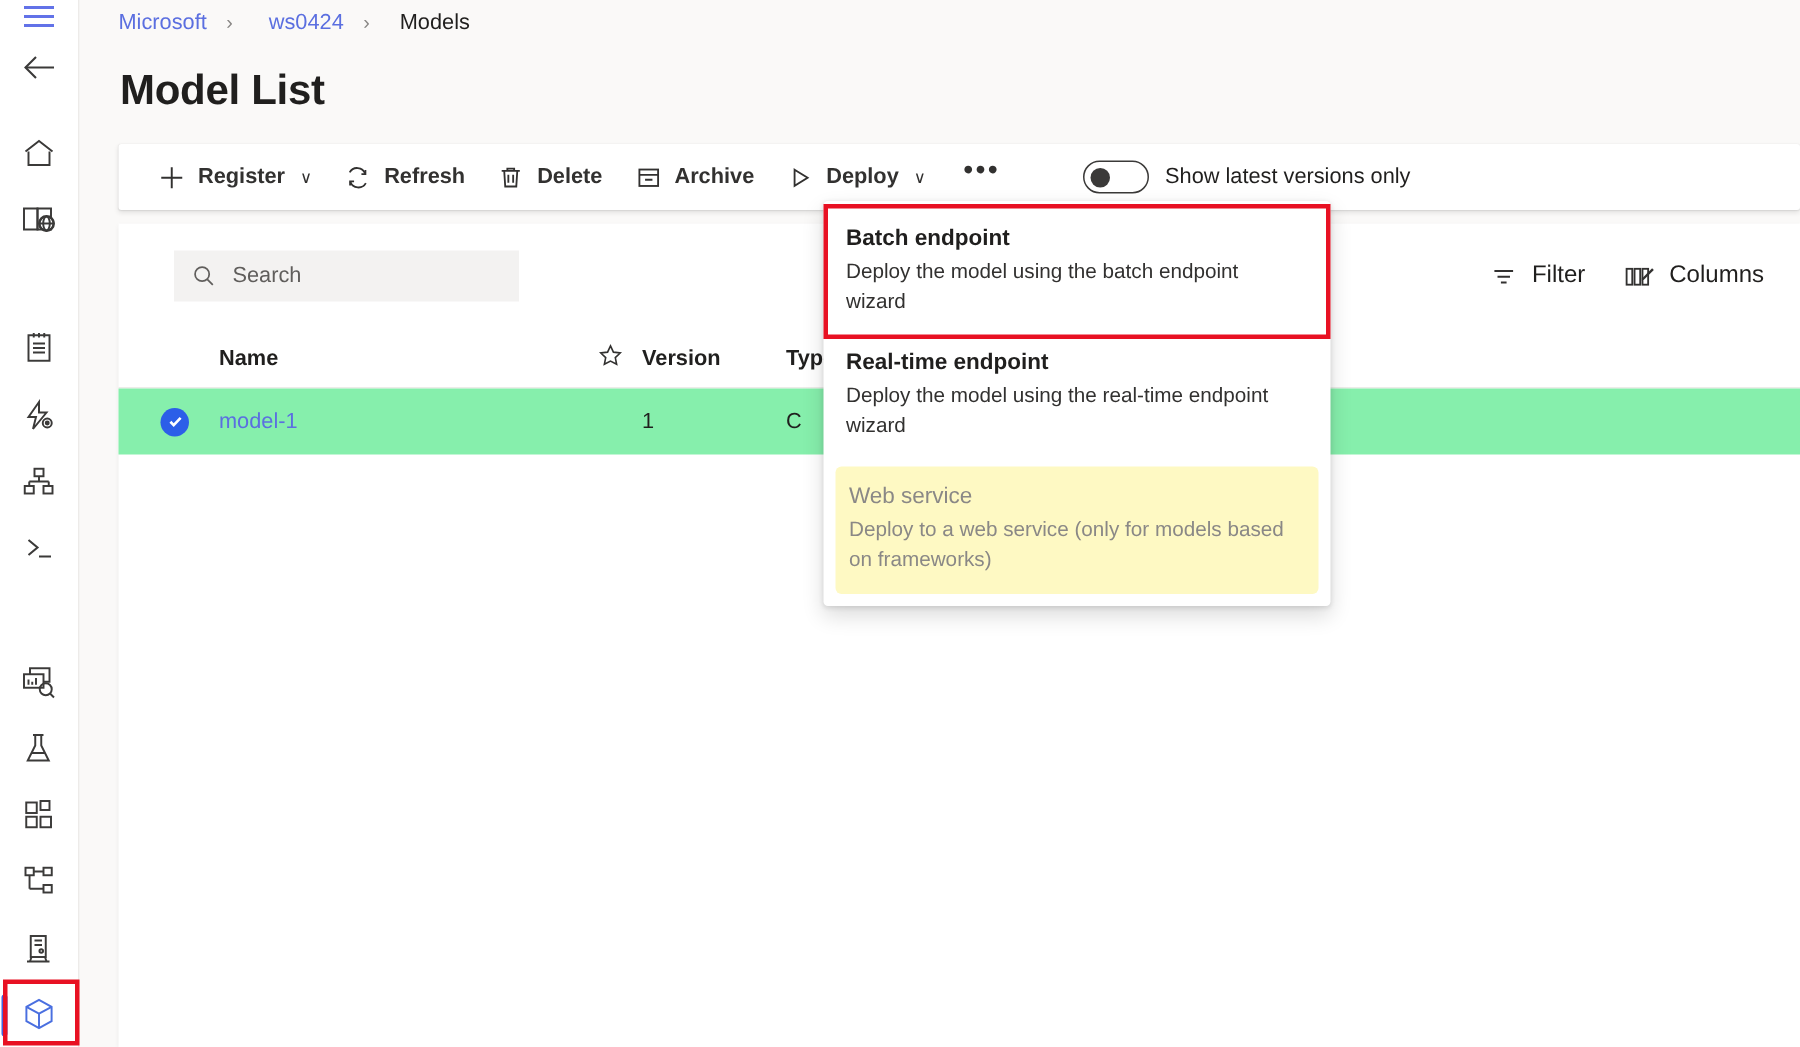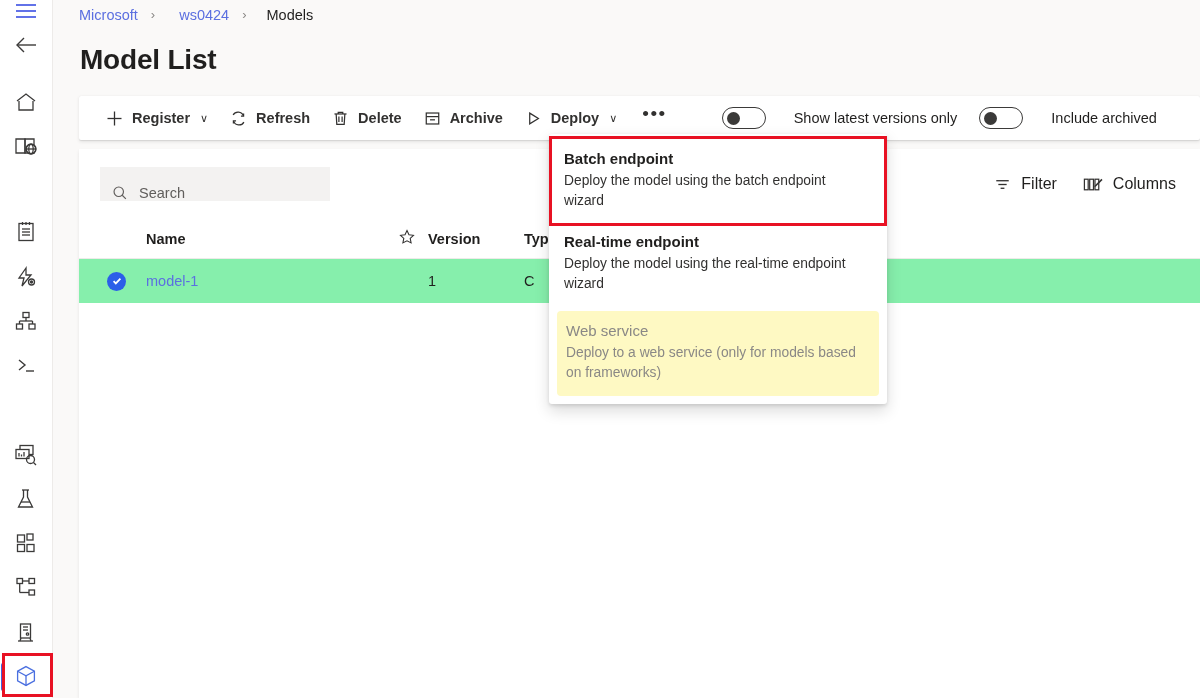--- a/index.html
+++ b/index.html
@@ -70,21 +70,21 @@
     white-space: nowrap;
   }
   .tb-btn .ic { display: flex; align-items: center; color: #323130; }
   .chev { font-size: 11px; color: #323130; margin-left: 1px; font-weight: 400; }
   .tb-ellipsis {
     height: 44px; display: flex; align-items: center; padding: 0 14px;
     font-size: 19px; color: #323130; letter-spacing: 1.5px;
     transform: translateY(-4px);
   }
   .tb-toggle-wrap {
-    display: flex; align-items: center; gap: 28px; height: 44px;
+    display: flex; align-items: center; gap: 11px; height: 44px;
   }
   .tb-toggle-wrap.first { margin-left: 41px; }
   .tb-toggle-wrap.second { margin-left: 22px; }
   .switch {
     width: 44px; height: 22px; border-radius: 11px;
     border: 1px solid #3b3a39; background: #ffffff;
     position: relative; flex: none;
   }
   .switch .knob {
     position: absolute; left: 4px; top: 4px;
@@ -96,21 +96,21 @@
   .content {
     position: absolute; left: 79px; top: 149px; width: 1121px; height: 549px;
     background: #ffffff;
     box-shadow: 0 0.3px 0.9px rgba(0,0,0,.07), 0 1.6px 3.6px rgba(0,0,0,.08);
   }
   .content-head {
     height: 70px; display: flex; align-items: center; padding: 0 24px 0 21px;
   }
   .search-box {
     width: 230px; height: 34px; background: #f3f2f1; border-radius: 0;
-    display: flex; align-items: flex-end; gap: 11px; padding: 0 12px;
+    display: flex; align-items: center; gap: 11px; padding: 0 12px; margin-left: 16px;
   }
   .search-box .si { color: #605e5c; display: flex; }
   .search-input {
     border: 0; outline: 0; background: transparent; width: 100%;
     font-family: inherit; font-size: 14.5px; color: #201f1e;
   }
   .search-input::placeholder { color: #605e5c; }
   .head-right { margin-left: auto; display: flex; align-items: center; gap: 26px; }
   .head-act {
     display: flex; align-items: center; gap: 10px;
@@ -389,26 +389,20 @@
 
     <div class="tb-ellipsis">•••</div>
 
     <div class="tb-toggle-wrap first">
       <span class="switch">
         <span class="knob"></span>
       </span>
       <span class="tb-toggle-label">Show latest versions only</span>
     </div>
 
-    <div class="tb-toggle-wrap second">
-      <span class="switch">
-        <span class="knob"></span>
-      </span>
-      <span class="tb-toggle-label">Include archived</span>
-    </div>
 
   </div>
 
   <div class="content">
 
     <div class="content-head">
 
       <div class="search-box">
         <span class="si">
           <svg width="16" height="16" viewBox="0 0 18 18" fill="none" stroke="currentColor" stroke-width="1.3">

